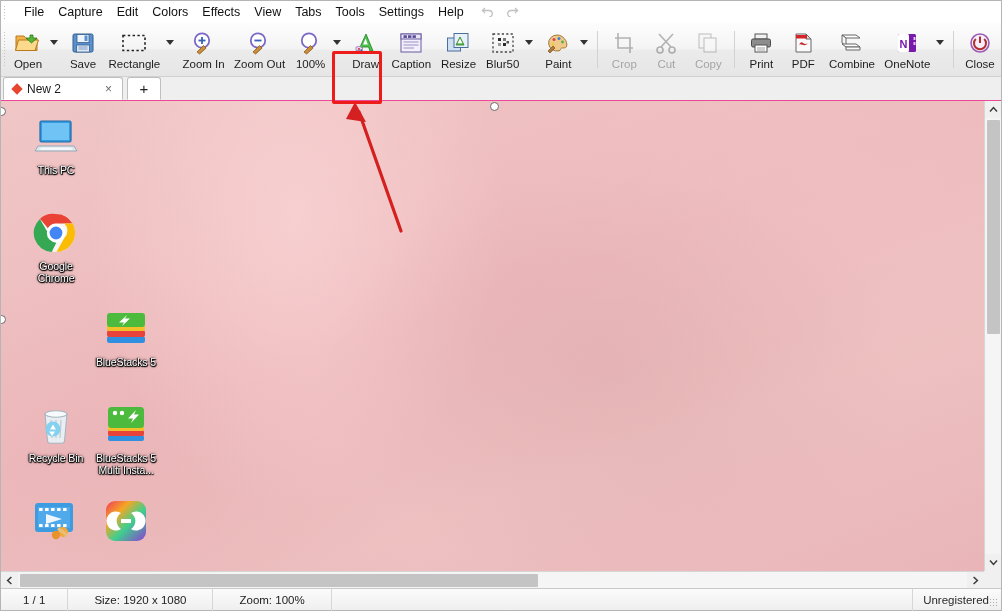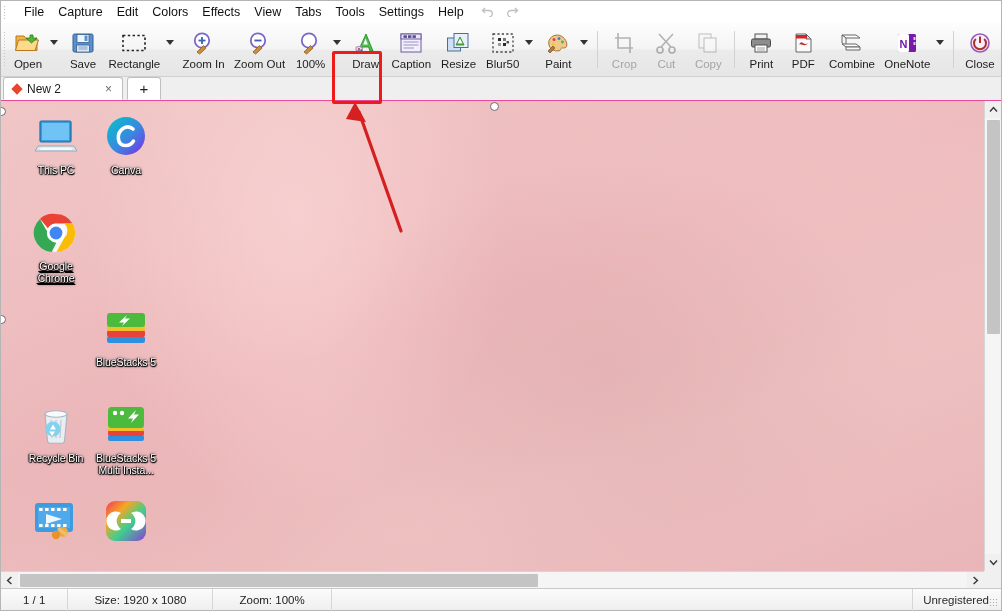--- a/index.html
+++ b/index.html
@@ -566,38 +566,22 @@
           <svg width="48" height="48" viewBox="0 0 48 48">
             <rect x="8" y="8" width="31" height="21" rx="1.5" fill="#3a9ae0" stroke="#1b6ca8" stroke-width="1.2"></rect>
             <rect x="10" y="10" width="27" height="17" fill="#6fc3f5"></rect>
             <path d="M6 33 h36 l3 5 H3 Z" fill="#dbe6ee" stroke="#97a9b5" stroke-width="1"></path>
             <path d="M9 34.5 h30 l1.6 2.4 H7.4 Z" fill="#f3f8fb"></path>
           </svg>
         </div>
         <div class="cap">This PC</div>
       </div>
 
-      <div class="dicon" style="left:84px; top:12px;">
-        <div class="glyph">
-          <svg width="48" height="48" viewBox="0 0 48 48">
-            <defs>
-                <linearGradient id="cvg" x1="0" y1="0" x2="1" y2="1">
-              <stop offset="0%" stop-color="#00c4cc"></stop>
-                  <stop offset="55%" stop-color="#3b87e0"></stop>
-                  <stop offset="100%" stop-color="#7d2ae8"></stop>
-            </linearGradient>
-              </defs>
-            <circle cx="24" cy="23" r="19" fill="url(#cvg)"></circle>
-            <path d="M31 16 q-4.5 -4 -10 -.5 q-5.5 3.6 -4.6 10.4 q.9 6.4 7 6.6 q5.4 .2 8 -4.4" fill="none" stroke="#ffffff" stroke-width="3.6" stroke-linecap="round"></path>
-          </svg>
-        </div>
-        <div class="cap">Canva</div>
-      </div>
-
-      <div class="dicon" style="left:14px; top:108px;text-decoration:underline;">
+
+      <div class="dicon" style="left:14px; top:108px;">
         <div class="glyph">
           <svg width="48" height="48" viewBox="0 0 48 48">
             <circle cx="24" cy="24" r="19" fill="#f6f6f6"></circle>
             <path d="M24 5 a19 19 0 0 1 16.5 9.6 H24 a9.4 9.4 0 0 0 -8.1 4.7 L8 9.8 A19 19 0 0 1 24 5 Z" fill="#ea4335"></path>
             <path d="M7.9 9.9 l8.4 14.6 a9.4 9.4 0 0 0 8 9.3 l-4.6 9.1 A19 19 0 0 1 7.9 9.9 Z" fill="#34a853"></path>
             <path d="M40.6 14.6 A19 19 0 0 1 24.5 43 l7.9 -14.3 a9.4 9.4 0 0 0 -.3 -14.1 Z" fill="#fbbc05"></path>
             <circle cx="24" cy="24" r="9.2" fill="#fff"></circle>
             <circle cx="24" cy="24" r="6.4" fill="#4285f4"></circle>
           </svg>
         </div>

